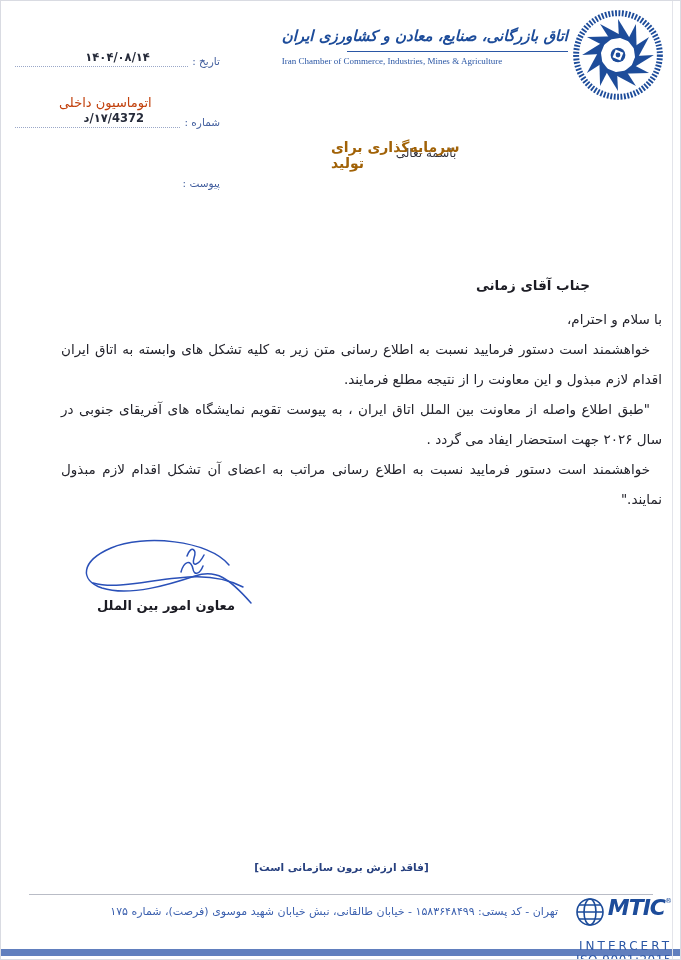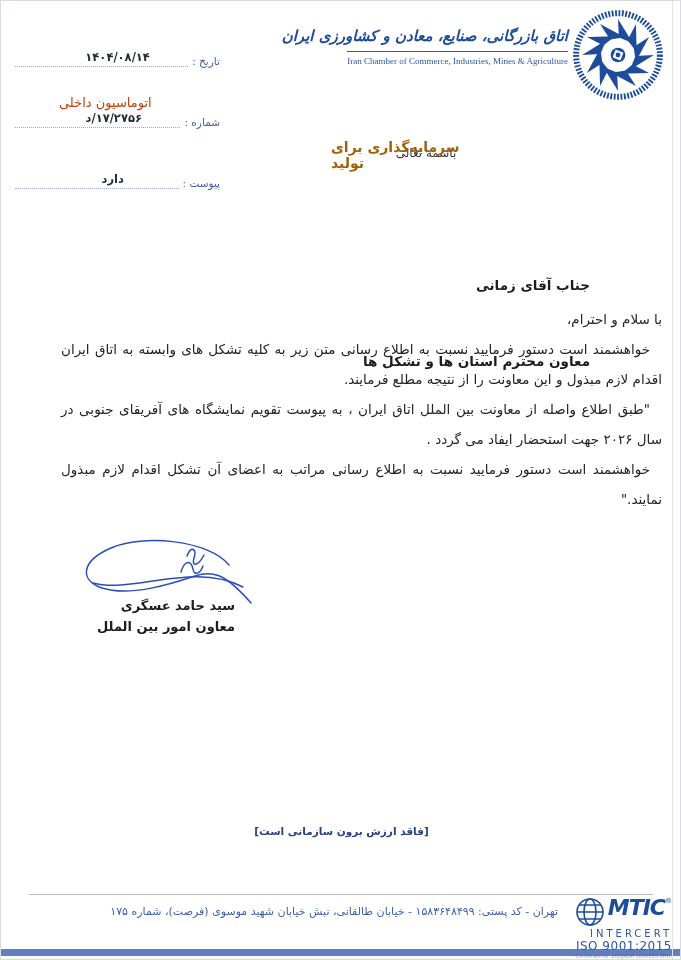--- a/index.html
+++ b/index.html
@@ -15,69 +15,68 @@
     direction: rtl;
   }
   
   .meta-block { position:absolute; left:14px; top:14px; width:205px; direction:rtl; }
   .meta-row { display:flex; align-items:flex-end; margin-bottom:9px; }
   .meta-label { color:#44609f; font-size:10.5px; white-space:nowrap; padding-left:4px;margin-top:40px; }
   .meta-leader { flex:1; border-bottom:1px dotted #9aa7c8; text-align:center; padding-bottom:1px; }
   .meta-value { font-weight:bold; color:#262b3a; font-size:11.5px;margin-left:32px; }
   .automation-note { position:absolute; left:58px; top:94px; color:#c2410c; font-size:13px; }
   
-  .org-block { position:absolute; right:112px; top:26px; text-align:right; direction:rtl; }
+  .org-block { position:absolute; right:112px; top:26px; text-align:left; direction:rtl; }
   .org-fa { font-size:15px; font-weight:bold; font-style:italic; color:#1d4c9a; white-space:nowrap; letter-spacing:-0.5px; }
   .org-divider { border:none; border-top:1.5px solid #2b57a5; width:221px; margin:6px 0 4px auto; }
   .org-en { font-family:"Liberation Serif", serif; font-size:9px; color:#2b57a5; white-space:nowrap; direction:ltr; }
   .emblem { position:absolute; top:8px; right:16px; width:92px; height:92px; }
   
   .invocation { position:absolute; left:384px; top:121px; width:82px; text-align:center; font-size:12px; color:#33333d;margin-top:24px; }
   .slogan { position:absolute; left:330px; top:138px; width:156px; text-align:left; font-size:14px; font-weight:bold; color:#a16207; }
   .recipient { position:absolute; right:90px; top:222px; text-align:right; line-height:28px; }
   .recipient div { font-size:13.5px; font-weight:bold; color:#1c1c24;margin-top:48px; }
   .body-text { position:absolute; right:18px; top:303px; width:601px; direction:rtl; font-size:13.5px; color:#23232b; line-height:30px; text-align:justify; }
   .body-text p { text-indent:12px; }
   .body-text p.salutation { text-indent:0; }
   
   .signature-svg { position:absolute; left:70px; top:532px; }
   .signer { position:absolute; left:92px; top:594px; width:142px; text-align:right; direction:rtl; font-weight:bold; font-size:13px; color:#1c1c24; line-height:21px; }
   
-  .internal-note { position:absolute; left:238px; top:824px; width:205px; text-align:center; font-size:10.5px; font-weight:bold; color:#27407f; }
+  .internal-note { position:absolute; left:238px; top:860px; width:205px; text-align:center; font-size:10.5px; font-weight:bold; color:#27407f; }
   .footer-sep { position:absolute; left:28px; top:893px; width:624px; border:none; border-top:1px solid #b9bcc6; }
   .footer-contact { position:absolute; right:122px; top:900px; width:545px; direction:rtl; text-align:right; color:#3a5fae; font-size:11px; line-height:22px; }
   .footer-contact .row2 span { margin-left:10px; }
   .footer-contact .ltr { direction:ltr; unicode-bidi:embed; }
   .cert-logo { position:absolute; right:8px; top:896px; width:120px; direction:ltr; text-align:right; }
   .cert-top { display:flex; justify-content:flex-end; }
   .cert-brand { font-size:22px; font-weight:bold; font-style:italic; color:#1d4c9a; letter-spacing:-1px; line-height:22px; }
   .cert-reg { font-size:7px; color:#1d4c9a; vertical-align:top; }
-  .cert-sub { font-size:10px; letter-spacing:3px; color:#2b57a5; margin-top:1px; }
+  .cert-sub { font-size:12px; letter-spacing:3px; color:#2b57a5; margin-top:12px; }
   .cert-iso { font-size:12px; color:#2b57a5; letter-spacing:0.5px; }
   .cert-line { font-size:5px; color:#8d9bb8; }
   .bottom-bar { position:absolute; left:0; bottom:3px; width:100%; height:7px; background:#3a5fae; opacity:.8; }
   .edge-line { position:absolute; top:0; bottom:0; width:1px; background:#e3e4ea; }
 </style>
 </head>
 <body>
 
 <div class="page">
 
   <div class="meta-block">
     <div class="meta-row">
       <span class="meta-label">تاریخ :</span>
       <span class="meta-leader"><b class="meta-value">۱۴۰۴/۰۸/۱۴</b></span>
     </div>
     <div class="meta-row">
       <span class="meta-label">شماره :</span>
-      <span class="meta-leader"><b class="meta-value">۱۷/۲۷۵۶/د</b></span>
+      <span class="meta-leader"><b class="meta-value">۱۷/4372/د</b></span>
     </div>
     <div class="meta-row">
       <span class="meta-label">پیوست :</span>
-      <span class="meta-leader"><b class="meta-value">دارد</b></span>
     </div>
   </div>
   <div class="automation-note">اتوماسیون داخلی</div>
 
   <div class="org-block">
     <div class="org-fa">اتاق بازرگانی، صنایع، معادن و کشاورزی ایران</div>
     <hr class="org-divider">
     <div class="org-en">Iran Chamber of Commerce, Industries, Mines &amp; Agriculture</div>
   </div>
 
@@ -102,39 +101,37 @@
       <rect x="45.5" y="45.5" width="9" height="9" fill="#ffffff" transform="rotate(22 50 50)"></rect>
       <circle cx="50" cy="50" r="2.6" fill="#1d4c9a"></circle>
     </g>
   </svg>
 
   <div class="invocation">باسمه تعالی</div>
   <div class="slogan">سرمایه‌گذاری برای تولید</div>
 
   <div class="recipient">
     <div>جناب آقای زمانی</div>
-    <div>معاون محترم استان ها و تشکل ها</div>
   </div>
 
   <div class="body-text">
     <p class="salutation">با سلام و احترام،</p>
     <p>خواهشمند است دستور فرمایید نسبت به اطلاع رسانی متن زیر به کلیه تشکل های وابسته به اتاق ایران اقدام لازم مبذول و این معاونت را از نتیجه مطلع فرمایند.</p>
     <p>"طبق اطلاع واصله از معاونت بین الملل اتاق ایران ، به پیوست تقویم نمایشگاه های آفریقای جنوبی در سال ۲۰۲۶ جهت استحضار ایفاد می گردد .</p>
     <p>خواهشمند است دستور فرمایید نسبت به اطلاع رسانی مراتب به اعضای آن تشکل اقدام لازم مبذول نمایند."</p>
   </div>
 
   <svg class="signature-svg" width="195" height="85" viewBox="0 0 195 85">
     <g fill="none" stroke="#2a50b8" stroke-width="1.5" stroke-linecap="round">
       <path d="M158 32 C 138 7 72 1 40 15 C 10 28 8 47 31 55 C 59 64 100 51 124 43 C 145 36 158 45 180 70"></path>
       <path d="M22 50 C 62 61 122 28 172 54"></path>
       <path d="M116 23 c 4 -11 10 -7 7 2 c -3 10 5 7 10 -3 m -23 17 c 3 -11 10 -13 12 -3 c 1 7 7 5 10 -3"></path>
     </g>
   </svg>
   <div class="signer">
-    <div>سید حامد عسگری</div>
     <div>معاون امور بین الملل</div>
   </div>
 
   <div class="internal-note">[فاقد ارزش برون سازمانی است]</div>
   <hr class="footer-sep">
 
   <div class="footer-contact">
     <div class="row1">تهران - کد پستی: ۱۵۸۳۶۴۸۴۹۹ - خیابان طالقانی، نبش خیابان شهید موسوی (فرصت)، شماره ۱۷۵</div>
   </div>
 

